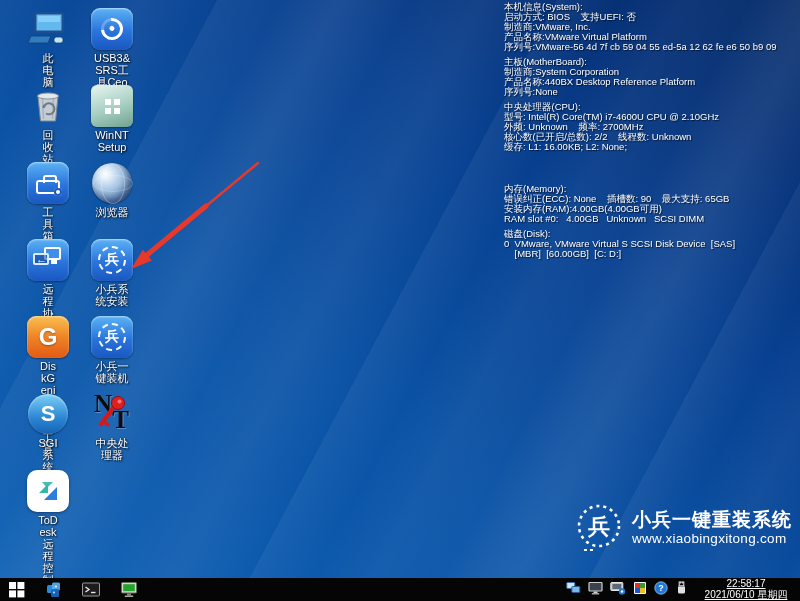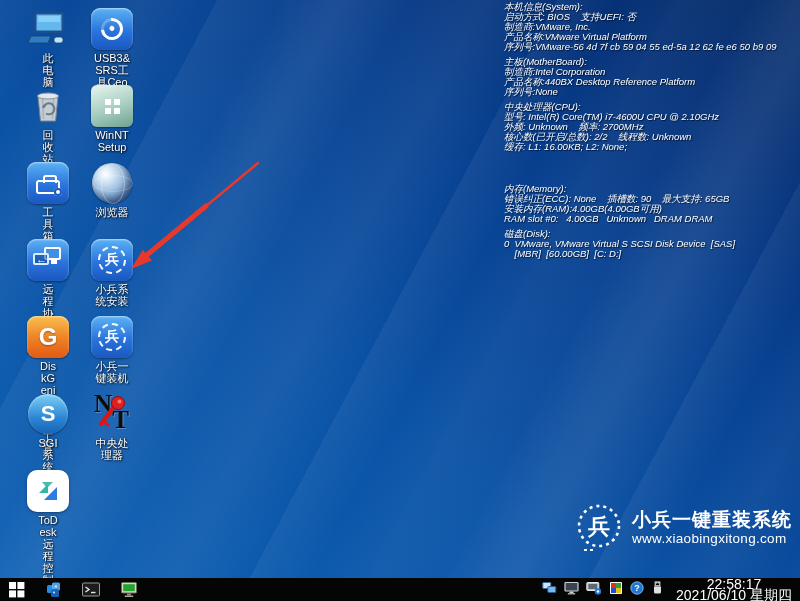--- a/index.html
+++ b/index.html
@@ -73,42 +73,42 @@
   .np { position:relative; width:42px; height:42px; font-family:"Liberation Serif", serif; font-weight:bold; color:#0c0c0c; }
   .np .n { position:absolute; left:3px; top:-3px; font-size:25px; text-shadow:1px 1px 0 rgba(255,255,255,.25); }
   .np .t { position:absolute; right:4px; top:13px; font-size:25px; text-shadow:1px 1px 0 rgba(255,255,255,.25); }
   .np svg { position:absolute; inset:0; }
 
   .dots4 { width:6px; height:6px; background:#fff; box-shadow:9px 0 #fff, 0 9px #fff, 9px 9px #fff;
     position:relative; left:-4px; top:-4px; }
 
   
   .sysinfo { position:absolute; left:504px; top:2px; z-index:3; color:#fff; font-size:9.5px; line-height:10px;
-    text-shadow:1px 1px 1px rgba(0,0,0,.7);font-style:italic; }
+    text-shadow:1px 1px 1px rgba(0,0,0,.7); }
   .sysinfo .sec { margin-bottom:5px; }
   .sysinfo .sec.gap-lg { margin-top:32px; }
   .sil { white-space:pre; }
 
   
   .arrow-svg { position:absolute; left:0; top:0; z-index:6; pointer-events:none; }
 
   
   .watermark { position:absolute; right:8px; top:500px; z-index:3; display:flex; align-items:center; gap:6px; color:#fff; }
   .wm-text { display:flex; flex-direction:column; }
   .wm-title { font-size:19px; font-weight:800; letter-spacing:1px; line-height:22px; }
   .wm-url { font-size:13.5px; letter-spacing:.3px; line-height:16px; }
 
   
   .taskbar { position:absolute; left:0; top:578px; width:800px; height:23px; background:#050505;
     display:flex; align-items:center; z-index:10; }
   .tb-left { display:flex; align-items:center; gap:20px; padding-left:8px; }
   .tb-btn { display:flex; align-items:center; justify-content:center; height:23px; }
   .tb-right { margin-left:auto; display:flex; align-items:center; gap:8px; padding-right:4px; }
   .tray { display:flex; align-items:center; gap:7px; }
-  .clock { text-align:center; color:#fff; font-size:14px; line-height:10.5px; padding:0 4px; min-width:100px; }
+  .clock { text-align:center; color:#fff; font-size:10px; line-height:10.5px; padding:0 4px; min-width:100px;text-decoration:underline; }
 </style>
 </head>
 <body>
 
 <div class="screen">
 
   <div class="desktop"></div>
 
   <div class="icon-col col-1">
 
@@ -262,36 +262,36 @@
   <div class="sysinfo">
     <div class="sec">
       <div class="sil">本机信息(System):</div>
       <div class="sil">启动方式: BIOS    支持UEFI: 否</div>
       <div class="sil">制造商:VMware, Inc.</div>
       <div class="sil">产品名称:VMware Virtual Platform</div>
       <div class="sil">序列号:VMware-56 4d 7f cb 59 04 55 ed-5a 12 62 fe e6 50 b9 09</div>
     </div>
     <div class="sec">
       <div class="sil">主板(MotherBoard):</div>
-      <div class="sil">制造商:Intel Corporation</div>
+      <div class="sil">制造商:System Corporation</div>
       <div class="sil">产品名称:440BX Desktop Reference Platform</div>
       <div class="sil">序列号:None</div>
     </div>
     <div class="sec">
       <div class="sil">中央处理器(CPU):</div>
       <div class="sil">型号: Intel(R) Core(TM) i7-4600U CPU @ 2.10GHz</div>
       <div class="sil">外频: Unknown    频率: 2700MHz</div>
       <div class="sil">核心数(已开启/总数): 2/2    线程数: Unknown</div>
       <div class="sil">缓存: L1: 16.00KB; L2: None;</div>
     </div>
     <div class="sec gap-lg">
       <div class="sil">内存(Memory):</div>
       <div class="sil">错误纠正(ECC): None    插槽数: 90    最大支持: 65GB</div>
       <div class="sil">安装内存(RAM):4.00GB(4.00GB可用)</div>
-      <div class="sil">RAM slot #0:   4.00GB   Unknown   DRAM DRAM</div>
+      <div class="sil">RAM slot #0:   4.00GB   Unknown   SCSI DIMM</div>
     </div>
     <div class="sec">
       <div class="sil">磁盘(Disk):</div>
       <div class="sil">0  VMware, VMware Virtual S SCSI Disk Device  [SAS]</div>
       <div class="sil">    [MBR]  [60.00GB]  [C: D:]</div>
     </div>
   </div>
 
   <svg class="arrow-svg" width="800" height="578" viewBox="0 0 800 578">
     <line x1="258" y1="163" x2="205" y2="207" stroke="#e8382a" stroke-width="2.5" stroke-linecap="round"></line>

